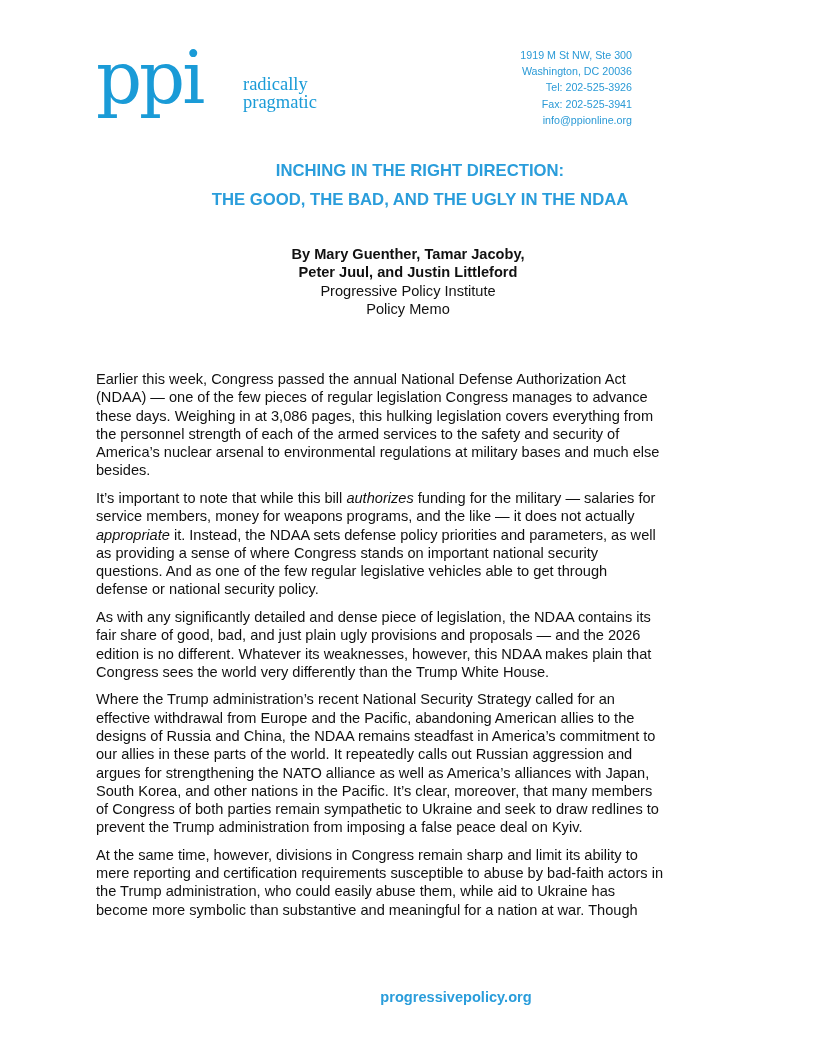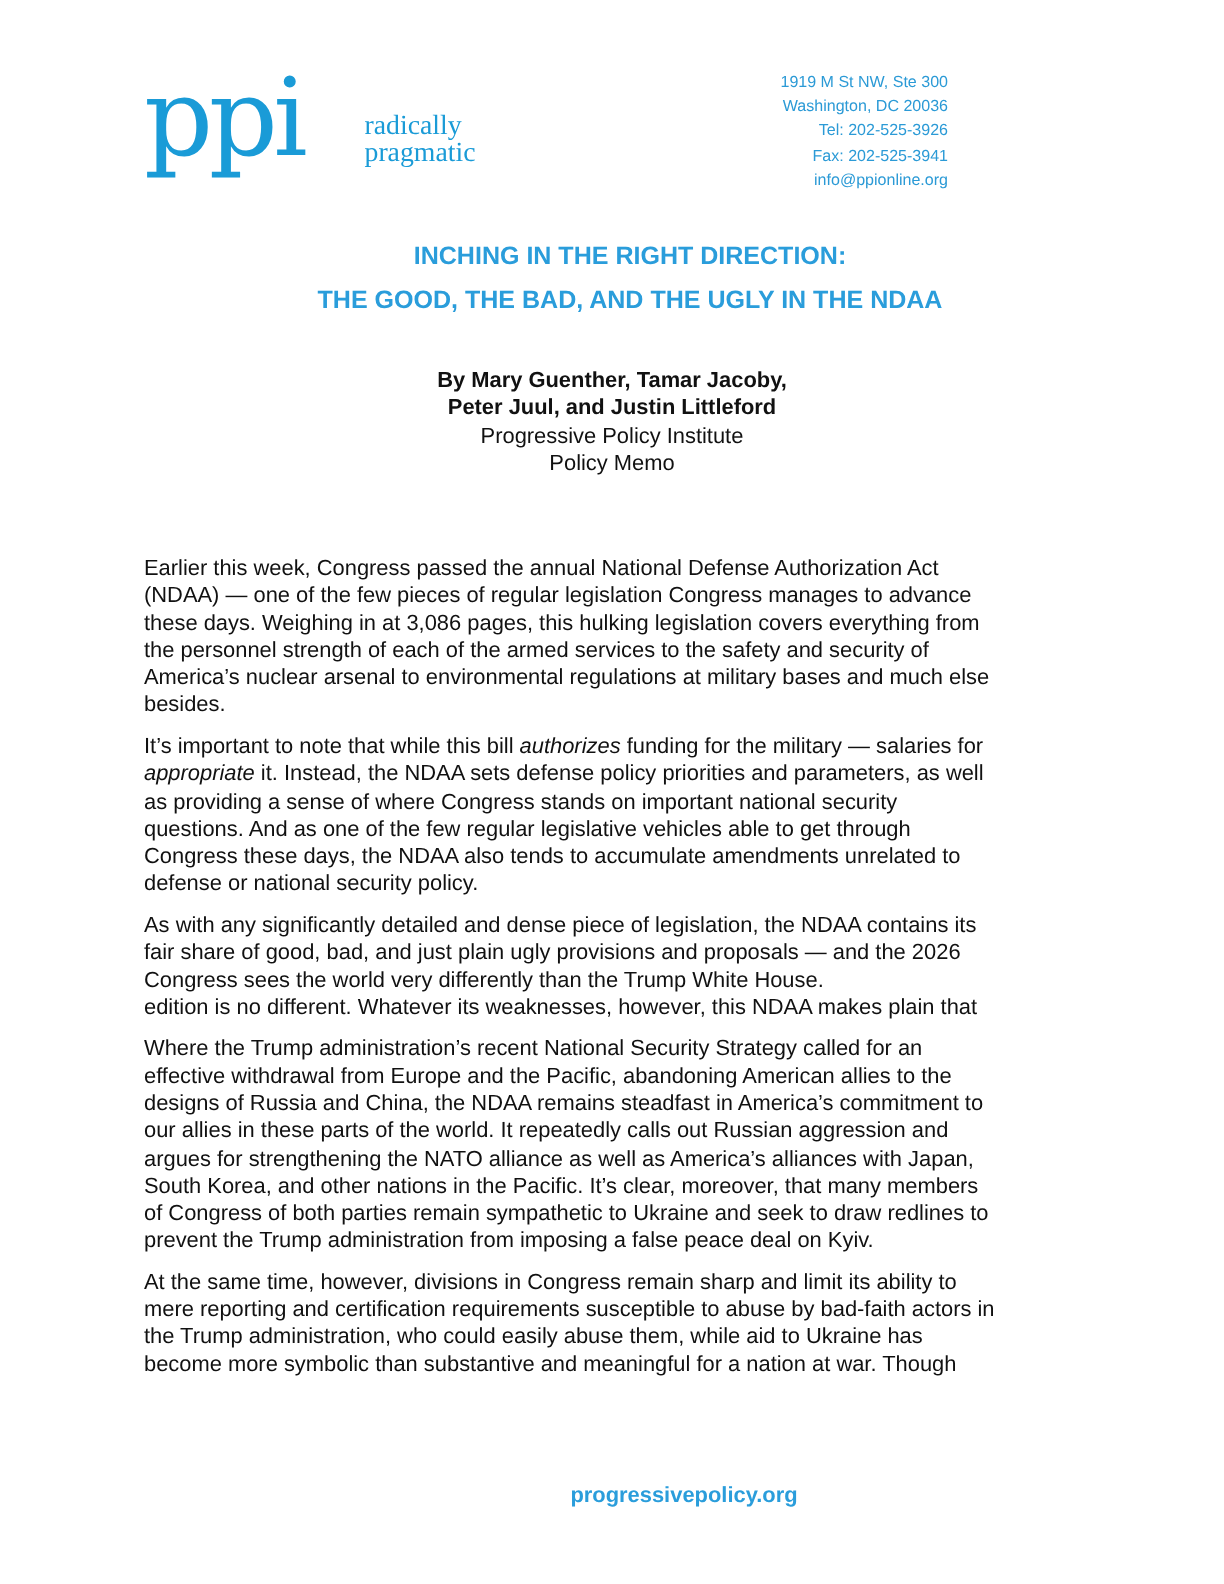--- a/index.html
+++ b/index.html
@@ -78,32 +78,32 @@
       <span class="line">Earlier this week, Congress passed the annual National Defense Authorization Act</span>
       <span class="line">(NDAA) — one of the few pieces of regular legislation Congress manages to advance</span>
       <span class="line">these days. Weighing in at 3,086 pages, this hulking legislation covers everything from</span>
       <span class="line">the personnel strength of each of the armed services to the safety and security of</span>
       <span class="line">America’s nuclear arsenal to environmental regulations at military bases and much else</span>
       <span class="line">besides.</span>
     </div>
 
     <div class="para">
       <span class="line"><span>It’s important to note that while this bill </span><i>authorizes</i><span> funding for the military — salaries for</span></span>
+      <span class="line">service members, money for weapons programs, and the like — it does not actually</span>
       <span class="line"><i>appropriate</i><span> it. Instead, the NDAA sets defense policy priorities and parameters, as well</span></span>
       <span class="line">as providing a sense of where Congress stands on important national security</span>
       <span class="line">questions. And as one of the few regular legislative vehicles able to get through</span>
-      <span class="line">Congress these days, the NDAA also tends to accumulate amendments unrelated to</span>
       <span class="line">defense or national security policy.</span>
     </div>
 
     <div class="para">
       <span class="line">As with any significantly detailed and dense piece of legislation, the NDAA contains its</span>
       <span class="line">fair share of good, bad, and just plain ugly provisions and proposals — and the 2026</span>
+      <span class="line">edition is no different. Whatever its weaknesses, however, this NDAA makes plain that</span>
       <span class="line">Congress sees the world very differently than the Trump White House.</span>
-      <span class="line">edition is no different. Whatever its weaknesses, however, this NDAA makes plain that</span>
     </div>
 
     <div class="para">
       <span class="line">Where the Trump administration’s recent National Security Strategy called for an</span>
       <span class="line">effective withdrawal from Europe and the Pacific, abandoning American allies to the</span>
       <span class="line">designs of Russia and China, the NDAA remains steadfast in America’s commitment to</span>
       <span class="line">our allies in these parts of the world. It repeatedly calls out Russian aggression and</span>
       <span class="line">argues for strengthening the NATO alliance as well as America’s alliances with Japan,</span>
       <span class="line">South Korea, and other nations in the Pacific. It’s clear, moreover, that many members</span>
       <span class="line">of Congress of both parties remain sympathetic to Ukraine and seek to draw redlines to</span>

